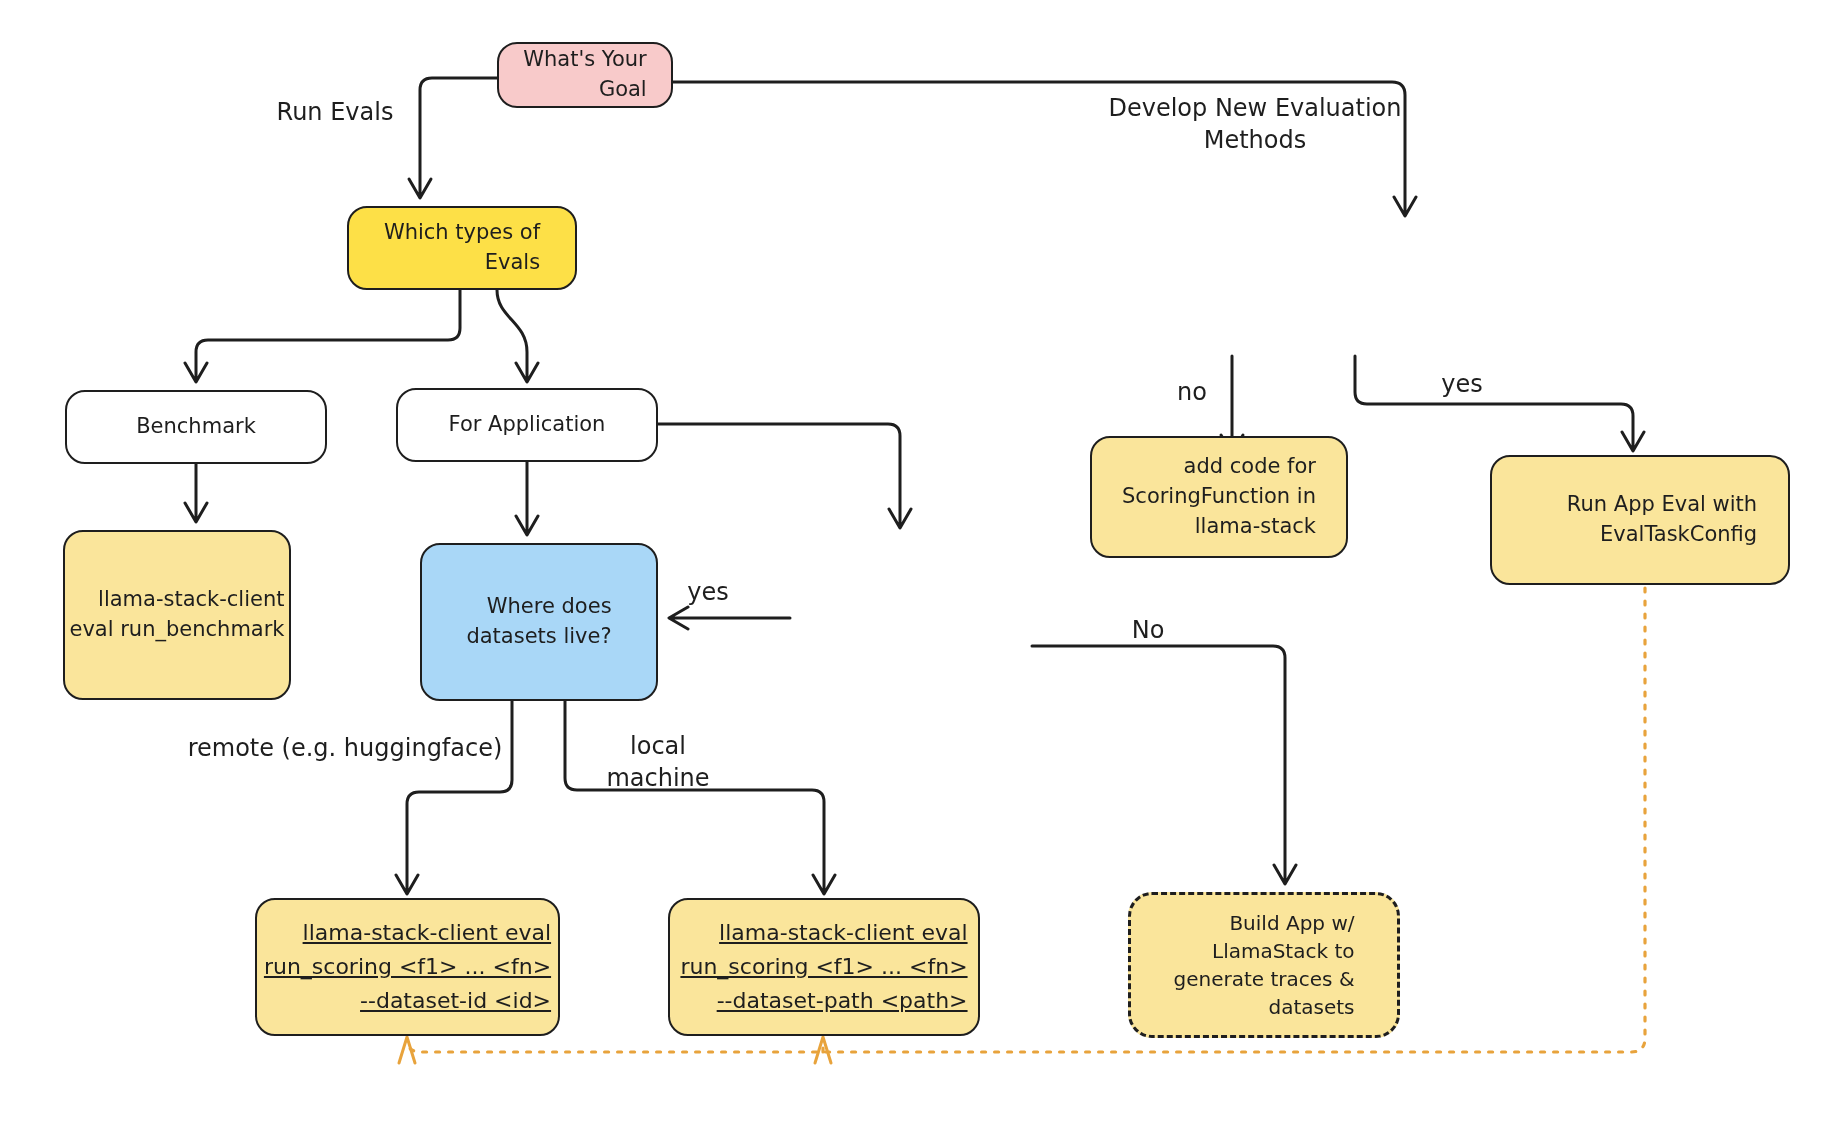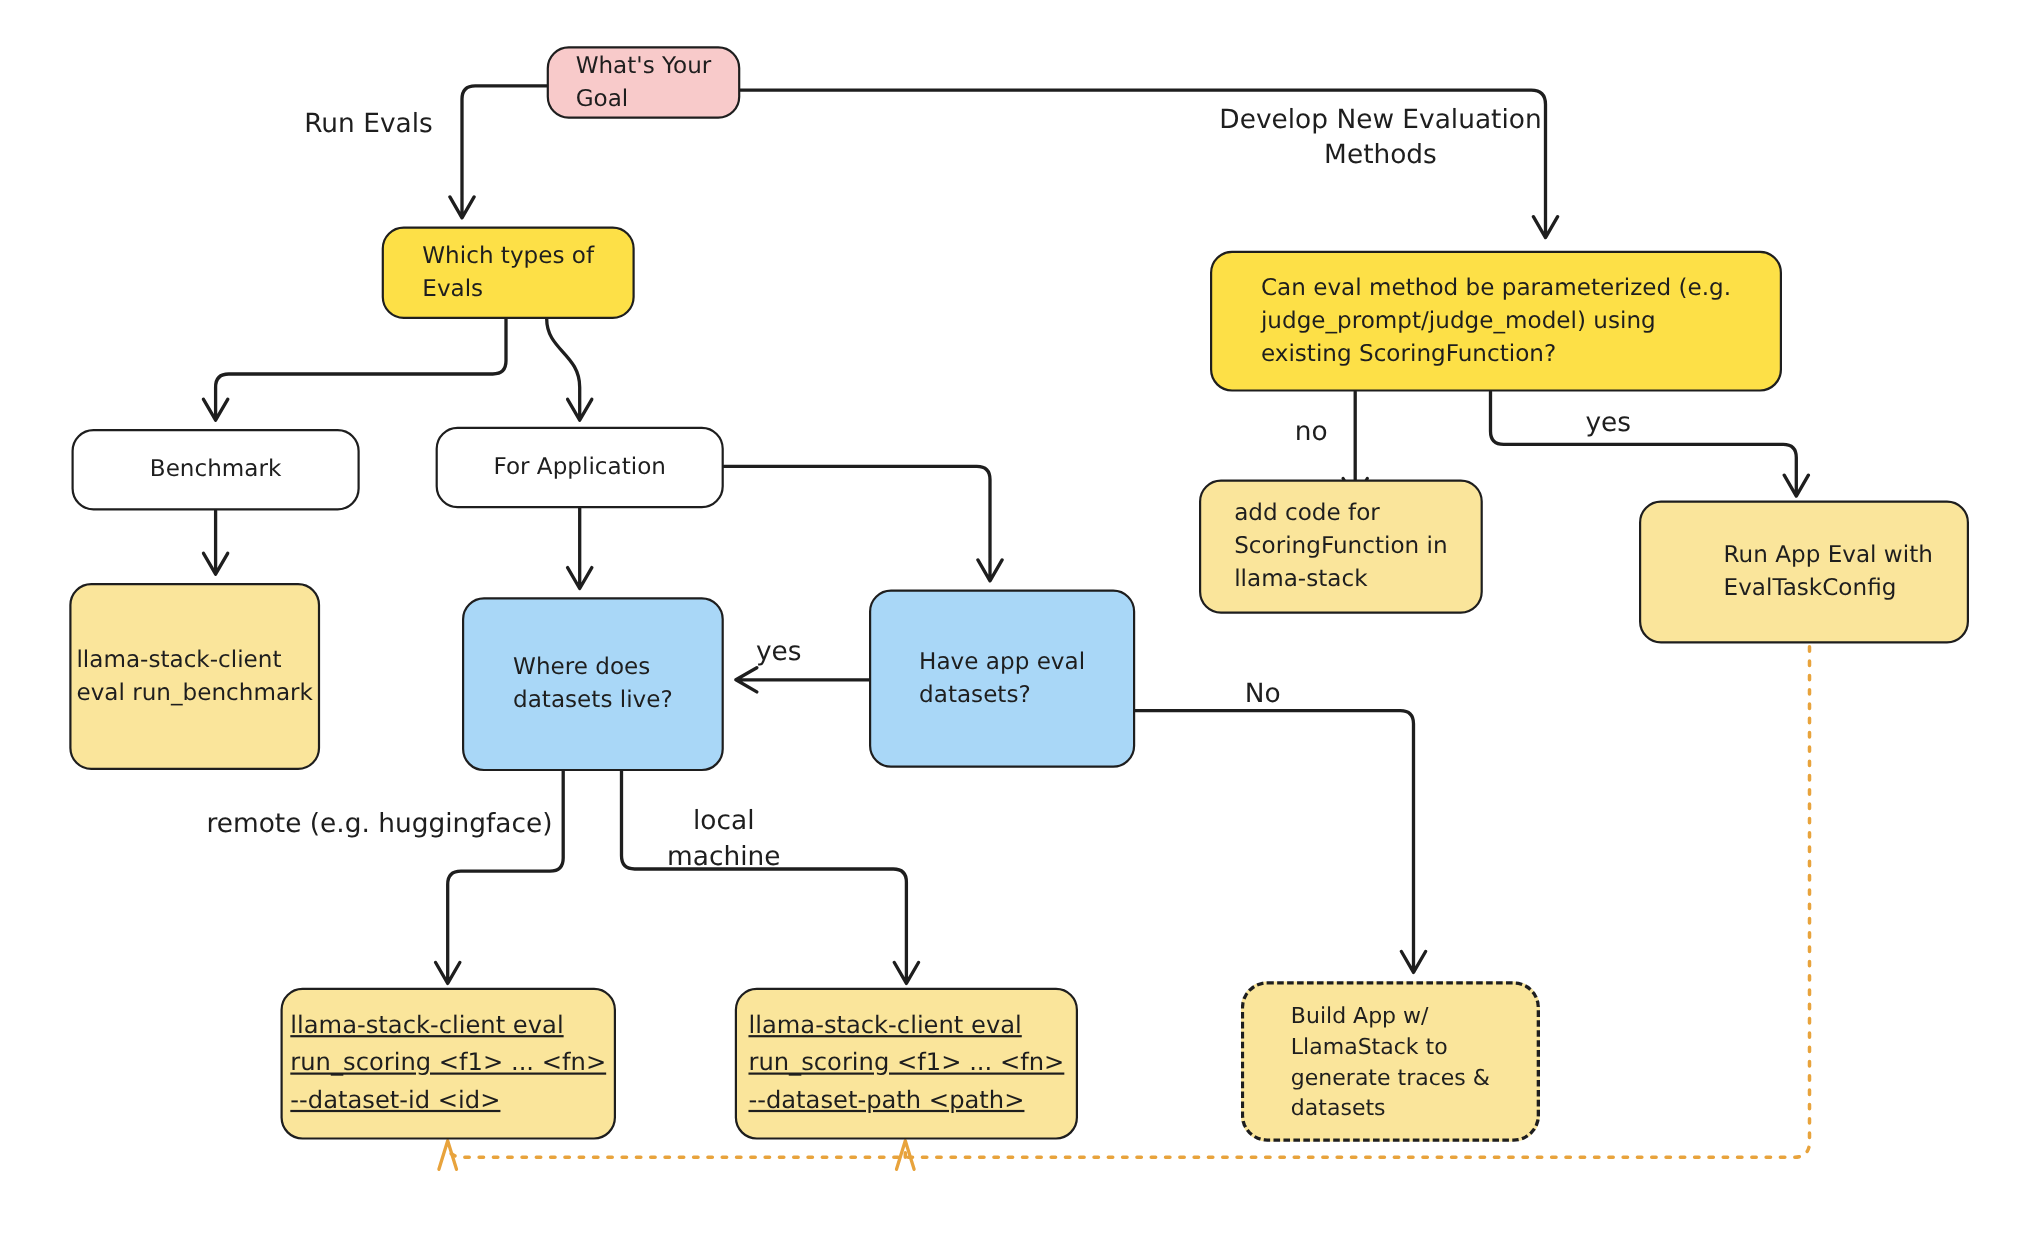--- a/index.html
+++ b/index.html
@@ -6,21 +6,21 @@
   .canvas{
     position:relative;width:1840px;height:1124px;background:#ffffff;
     font-family:"DejaVu Sans",sans-serif;color:#1e1e1e;overflow:hidden;
   }
   svg.edges{position:absolute;left:0;top:0;width:1840px;height:1124px;}
   path.edge{fill:none;stroke:#1e1e1e;stroke-width:3;stroke-linecap:round;stroke-linejoin:round;}
   path.orange{fill:none;stroke:#e8a33c;stroke-width:3.2;stroke-dasharray:4 9;stroke-linecap:round;}
   path.orange-head{fill:none;stroke:#e8a33c;stroke-width:3;stroke-linecap:round;stroke-linejoin:round;}
   .node{
     position:absolute;display:flex;align-items:center;justify-content:center;
-    text-align:left;border:2.8px solid #1e1e1e;border-radius:20px;background:#ffffff;
+    text-align:right;border:2.8px solid #1e1e1e;border-radius:20px;background:#ffffff;
     font-size:21px;line-height:1.42;white-space:pre-line;box-sizing:border-box;
   }
   .fill-pink{background:#f8caca;}
   .fill-green{background:#fde047;}
   .fill-blue{background:#a9d7f7;}
   .fill-yellow{background:#fae59b;}
   .dashed{border-style:dashed;border-width:3px;border-radius:24px;}
   .small{font-size:22px;line-height:1.55;text-decoration:underline;}
   .lbl{position:absolute;text-align:center;font-size:24px;line-height:1.35;white-space:pre-line;}
 </style>
@@ -47,36 +47,31 @@
     <path class="orange-head" d="M 399 1063 L 407 1037 L 415 1063"></path>
     <path class="orange-head" d="M 815 1063 L 823 1037 L 831 1063"></path>
   </svg>
 
   <div class="node fill-pink" style="left:497px;top:42px;width:176px;height:66px;">What's Your
 Goal</div>
 
   <div class="node fill-green" style="left:347px;top:206px;width:230px;height:84px;">Which types of
 Evals</div>
 
-  <div class="node fill-green" style="left:1100px;top:228px;width:520px;height:128px;">Can eval method be parameterized (e.g.
-judge_prompt/judge_model) using
-existing ScoringFunction?</div>
 
   <div class="node" style="left:65px;top:390px;width:262px;height:74px;">Benchmark</div>
 
   <div class="node" style="left:396px;top:388px;width:262px;height:74px;">For Application</div>
 
   <div class="node fill-yellow" style="left:63px;top:530px;width:228px;height:170px;">llama-stack-client
 eval run_benchmark</div>
 
   <div class="node fill-blue" style="left:420px;top:543px;width:238px;height:158px;">Where does
 datasets live?</div>
 
-  <div class="node fill-blue" style="left:790px;top:536px;width:242px;height:162px;">Have app eval
-datasets?</div>
 
   <div class="node fill-yellow" style="left:1090px;top:436px;width:258px;height:122px;">add code for
 ScoringFunction in
 llama-stack</div>
 
   <div class="node fill-yellow" style="left:1490px;top:455px;width:300px;height:130px;padding-left:44px;">Run App Eval with
 EvalTaskConfig</div>
 
   <div class="node fill-yellow small" style="left:255px;top:898px;width:305px;height:138px;">llama-stack-client eval
 run_scoring &lt;f1&gt; ... &lt;fn&gt;

